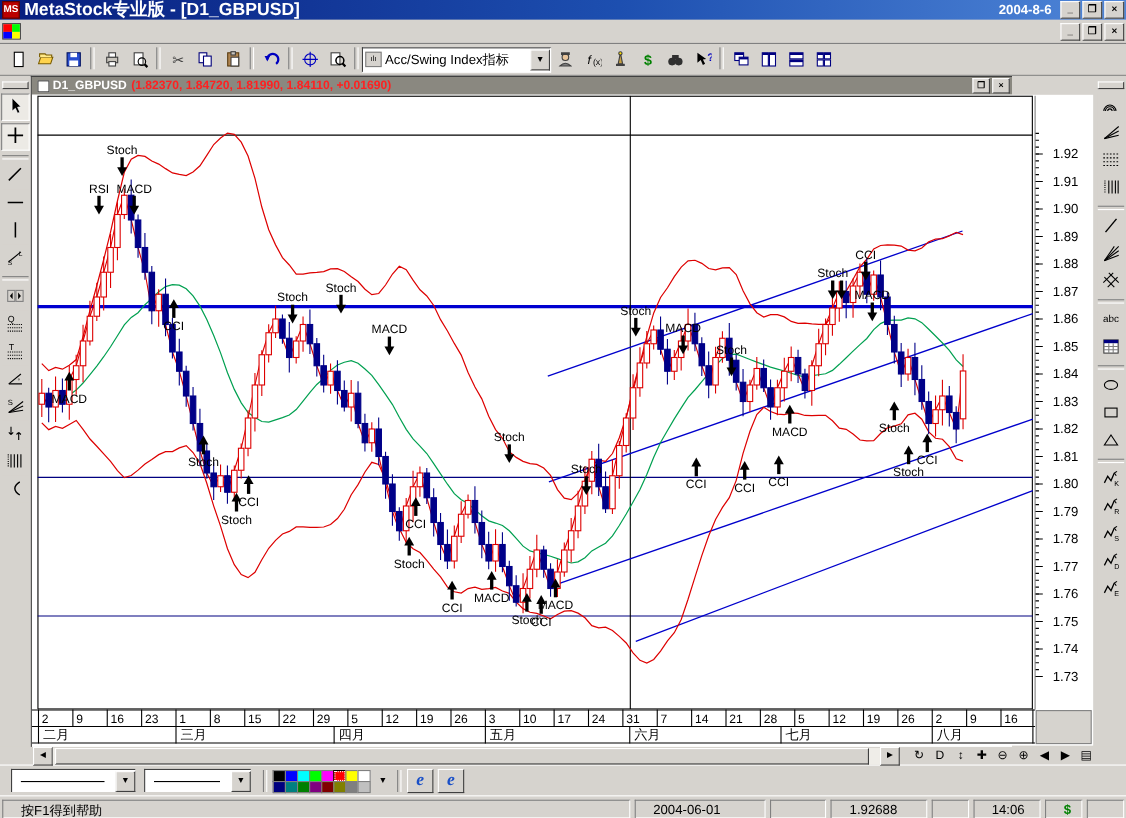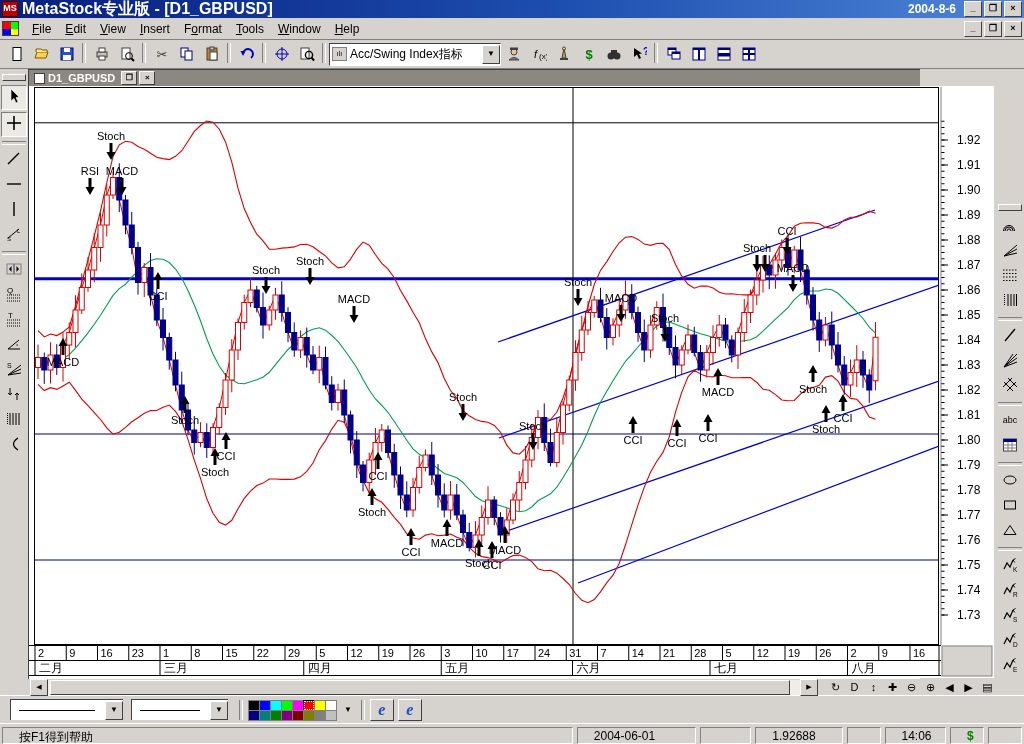--- a/index.html
+++ b/index.html
@@ -24,21 +24,21 @@
   .tbtn svg{display:block;}
   .tsep{width:2px;height:20px;margin:0 3px;border-left:1px solid #808080;border-right:1px solid #fff;}
   .dropdown{height:21px;background:#fff;border-top:1px solid #404040;border-left:1px solid #404040;border-right:1px solid #fff;border-bottom:1px solid #fff;display:flex;align-items:center;padding-left:2px;position:relative;}
   .dropdown .dval{font-size:12px;white-space:nowrap;overflow:hidden;flex:1;}
   .darrow{width:16px;height:17px;background:#d6d3ce;border-top:1px solid #fff;border-left:1px solid #fff;border-right:1px solid #404040;border-bottom:1px solid #404040;text-align:center;font-size:8px;line-height:16px;margin-left:2px;}
   .dicon{width:13px;height:12px;border:1px solid #808080;background:#d6d3ce;font-size:7px;line-height:11px;text-align:center;margin-right:3px;}
   
   .workspace{position:relative;width:1024px;height:610px;background:#d6d3ce;}
   .palette{position:absolute;top:0;bottom:0;display:flex;flex-direction:column;align-items:center;padding-top:2px;}
   .palette.left{left:0;width:28px;}
-  .palette.right{right:0;width:29px;justify-content:flex-end;}
+  .palette.right{right:0;width:29px;}
   .pbtn{width:24px;height:23px;display:flex;align-items:center;justify-content:center;margin:1px 0;background:#d6d3ce;}
   .pbtn.pressed{border-top:1px solid #808080;border-left:1px solid #808080;border-right:1px solid #fff;border-bottom:1px solid #fff;background:#eceae5;}
   .phandle{width:22px;height:5px;margin:3px 0;border-top:1px solid #fff;border-left:1px solid #fff;border-right:1px solid #404040;border-bottom:1px solid #404040;}
   .psep{width:24px;height:2px;margin:3px 0;border-top:1px solid #808080;border-bottom:1px solid #fff;}
   .chartwin{position:absolute;left:28px;top:0;width:892px;height:610px;background:#fff;border-left:1px solid #404040;border-top:1px solid #404040;box-sizing:border-box;}
   .chartstrip{height:16px;background:#8a8880;display:flex;align-items:center;color:#fff;font-size:11px;font-weight:bold;padding:0 2px;}
   .chartstrip .sq{width:9px;height:9px;background:#fff;border:1px solid #404040;margin:0 3px;}
   .chartstrip .sym{margin-right:4px;white-space:nowrap;}
   .chartstrip .quote{color:#ff2020;white-space:nowrap;flex:1;}
   .stripbtn{width:14px;height:12px;background:#d6d3ce;border-top:1px solid #fff;border-left:1px solid #fff;border-right:1px solid #404040;border-bottom:1px solid #404040;color:#000;font-size:8px;line-height:11px;text-align:center;font-weight:bold;margin-left:2px;}
@@ -70,30 +70,20 @@
   <div class="winbtn">×</div>
 </div>
 
 <div class="menubar">
   <div class="childicon">
     <i style="background:#f00"></i>
       <i style="background:#0f0"></i>
       <i style="background:#00f"></i>
       <i style="background:#ff0"></i>
   </div>
-  <div id="menu-items" style="display:flex">
-      <div class="menuitem"><u>F</u>ile</div>
-      <div class="menuitem"><u>E</u>dit</div>
-      <div class="menuitem"><u>V</u>iew</div>
-      <div class="menuitem"><u>I</u>nsert</div>
-      <div class="menuitem">F<u>o</u>rmat</div>
-      <div class="menuitem"><u>T</u>ools</div>
-      <div class="menuitem"><u>W</u>indow</div>
-      <div class="menuitem"><u>H</u>elp</div>
-    </div>
   <div class="menuspacer"></div>
   <div class="winbtn">_</div>
   <div class="winbtn">❒</div>
   <div class="winbtn">×</div>
 </div>
 
 <div class="toolbar">
   <span id="tb-group1" style="display:flex">
       <div class="tbtn">
         <span>
@@ -399,20 +389,21 @@
         <span><svg xmlns="http://www.w3.org/2000/svg" width="16" height="16" viewBox="0 0 16 16">
             <path d="M12 2 Q3 8 12 14" fill="none" stroke="#000" stroke-width="1.3"></path>
           </svg></span>
       </div>
     </div>
 
   <div class="chartwin">
     <div class="chartstrip">
       <span class="sq"></span>
       <span class="sym">D1_GBPUSD</span>
+      <span class="quote">(1.82370, 1.84720, 1.81990, 1.84110, +0.01690)</span>
       <span class="stripbtn">❒</span>
       <span class="stripbtn">×</span>
     </div>
     <svg id="chart-svg" width="965" height="592">
         <rect x="0" y="0" width="965" height="592" fill="#fff"></rect>
         <defs>
           <clipPath id="plotclip">
             <rect x="5" y="1" width="905" height="558"></rect>
           </clipPath>
         </defs>

